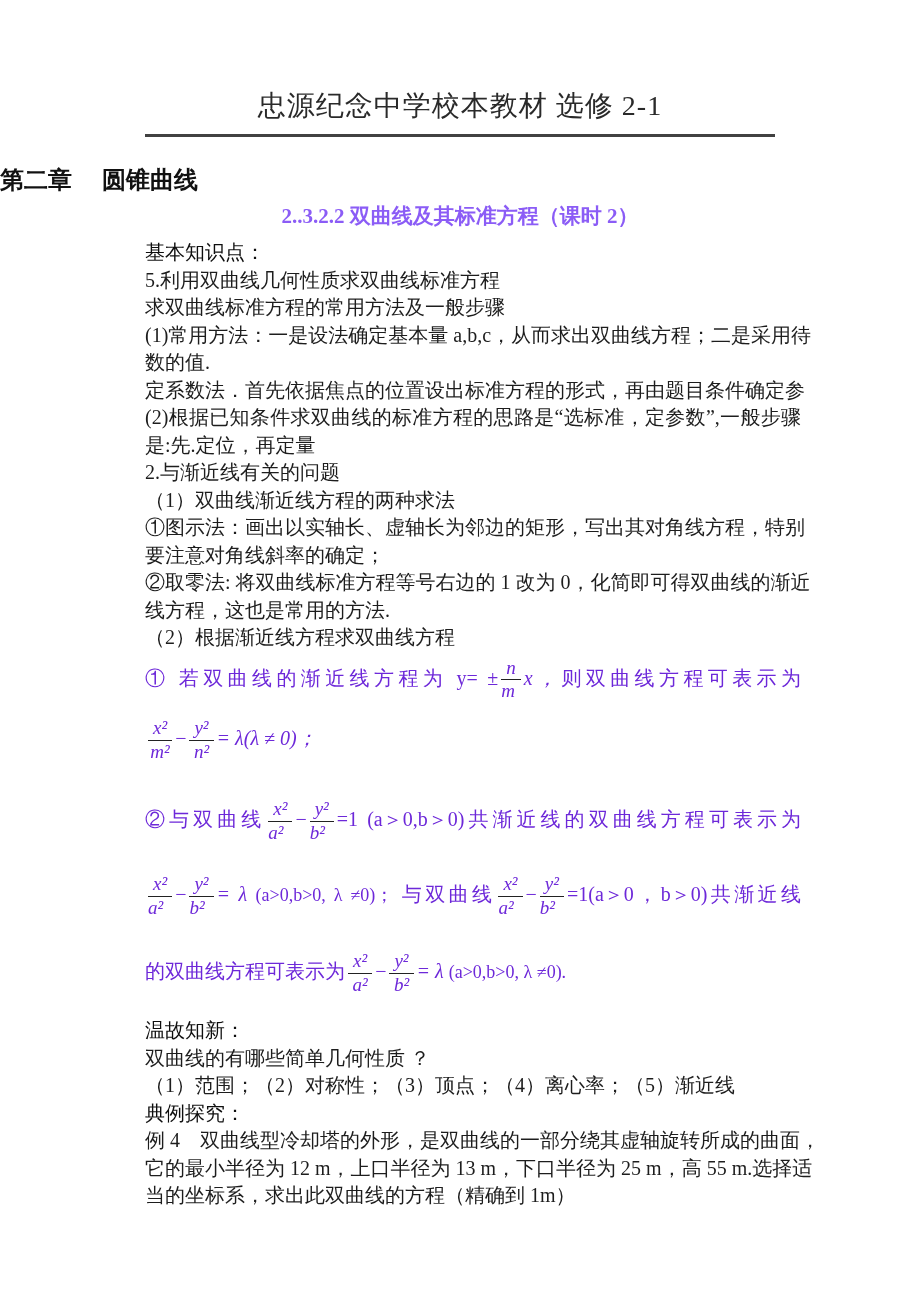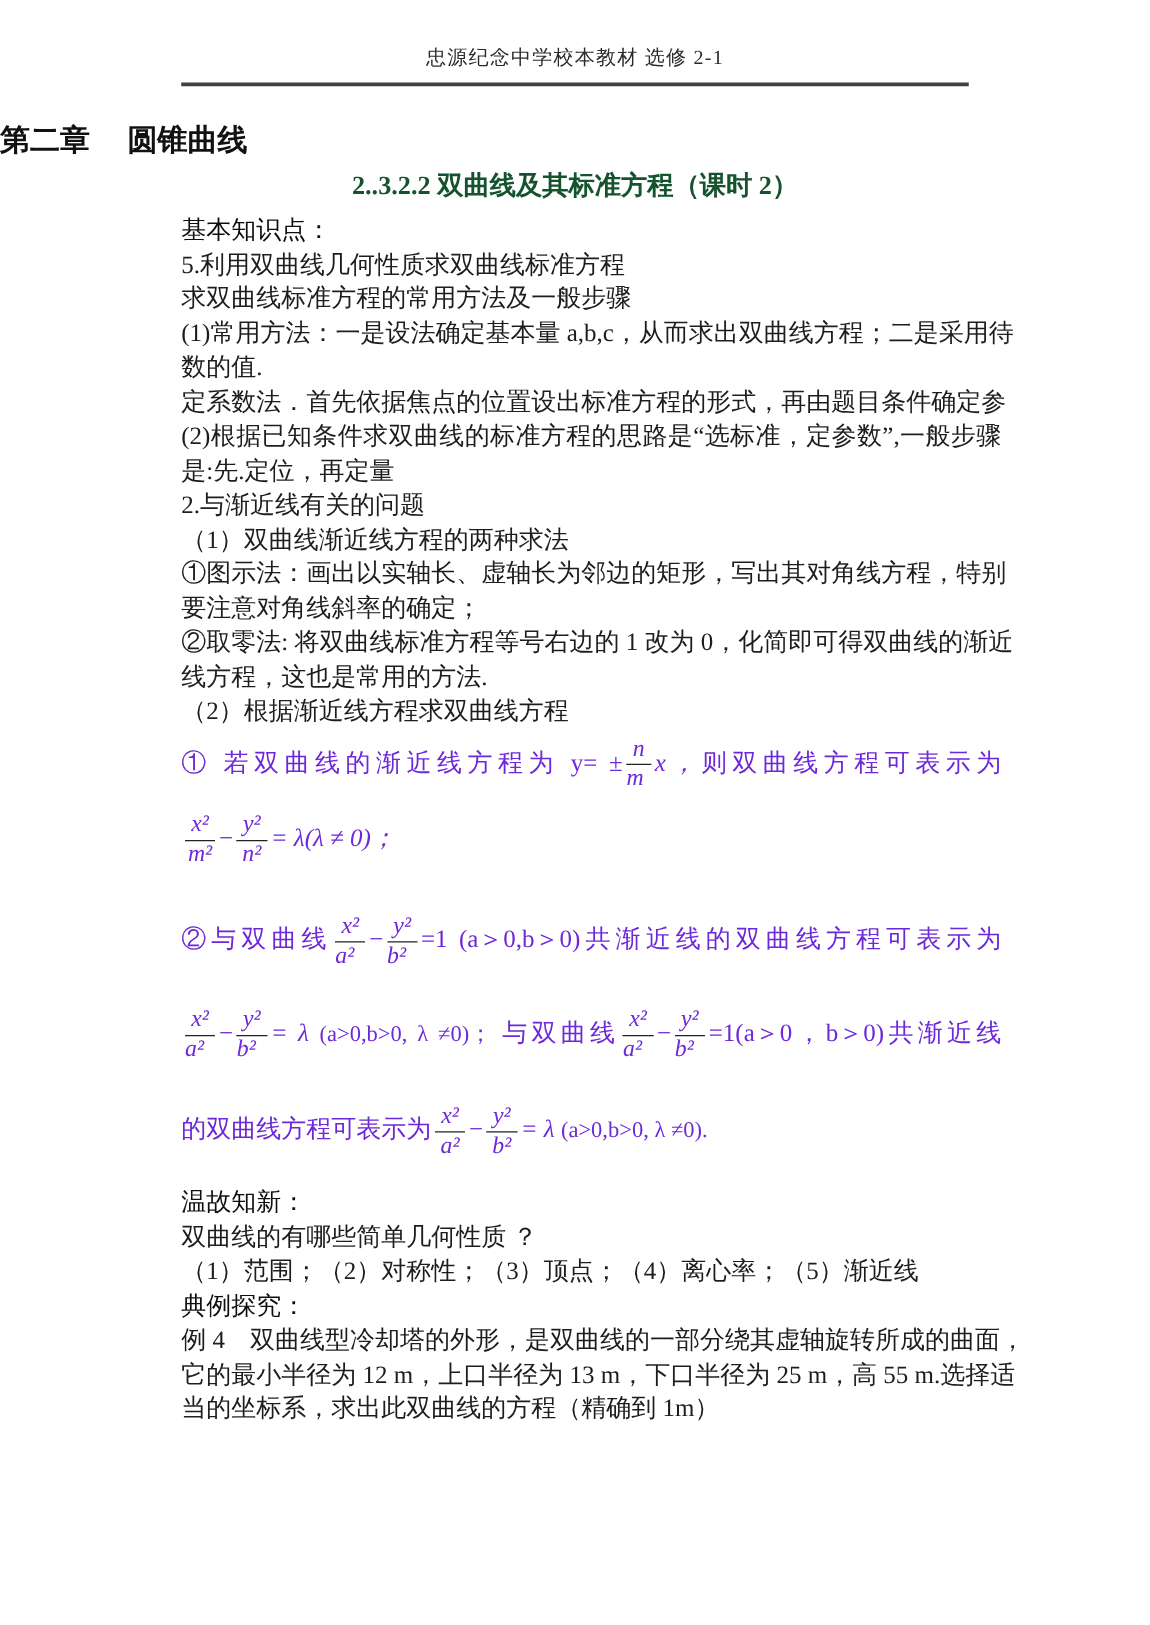--- a/index.html
+++ b/index.html
@@ -4,32 +4,32 @@
 <style>
   html,body{margin:0;padding:0;}
   body{
     width:920px;height:1300px;background:#ffffff;overflow:hidden;
     font-family:"Liberation Serif","DejaVu Serif",serif;
     color:#1d1d1d;
   }
   .page{position:relative;width:920px;height:1300px;background:#fff;}
 
   .header-title{
-    padding-top:36px;text-align:center;font-size:16px;color:#2a2a2a;
+    padding-top:87px;text-align:center;font-size:28px;color:#2a2a2a;
     letter-spacing:1px;
   }
   .header-rule{
     margin-left:145px;margin-top:9px;width:630px;height:3px;background:#414141;
   }
 
   .chapter-title{
     margin-top:27px;font-weight:bold;font-size:24px;color:#111;
   }
   .section-title{
-    margin-top:6px;text-align:center;font-weight:bold;font-size:21px;color:#14532d;
+    margin-top:6px;text-align:center;font-weight:bold;font-size:21px;color:#8b5cf6;
   }
 
   .content{margin-left:145px;width:656px;margin-top:9px;}
 
   .line{
     font-size:20px;line-height:27.5px;white-space:nowrap;color:#1d1d1d;
   }
   .line.fill{text-align:justify;text-align-last:justify;}
   .line.bold{font-weight:normal;color:#0e0e0e;}
 

